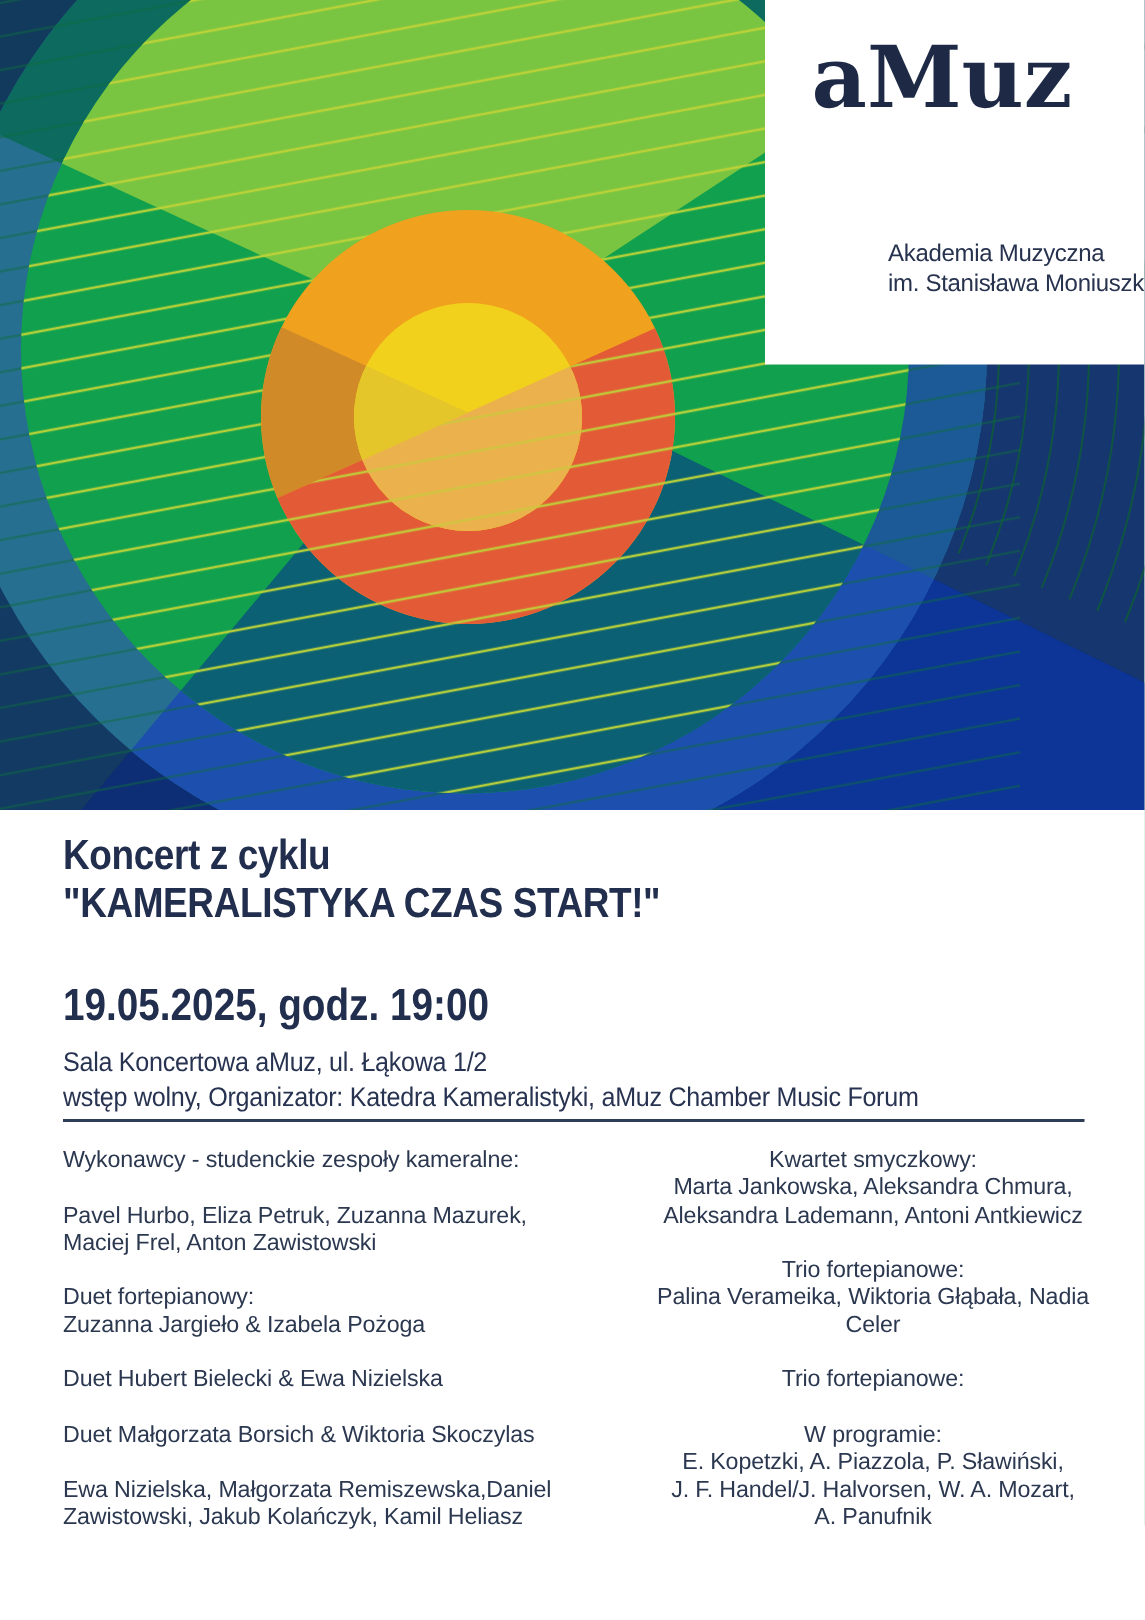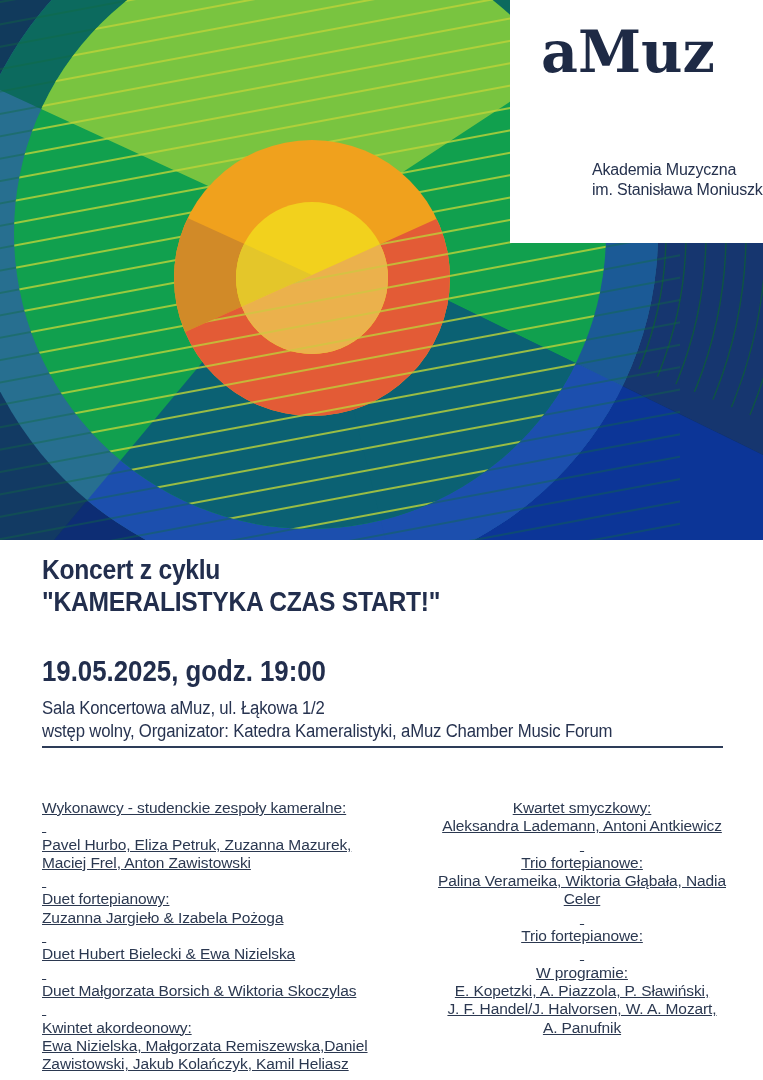--- a/index.html
+++ b/index.html
@@ -40,21 +40,21 @@
   .admission{
     position:absolute;left:42px;top:720px;
     font-size:18px;line-height:22px;color:#273350;
     transform:scaleX(0.93);transform-origin:left top;white-space:nowrap;letter-spacing:-0.2px;
   }
   .rule{
     position:absolute;left:42px;top:746px;width:681px;height:0;margin:0;border:none;
     border-top:2px solid #2d3c58;
   }
   .col{
-    position:absolute;top:799px;font-size:15.5px;color:#2b3850;letter-spacing:-0.1px;text-decoration:underline;
+    position:absolute;top:765px;font-size:15.5px;color:#2b3850;letter-spacing:-0.1px;
   }
   .col .text-line{height:18.3px;line-height:18.3px;white-space:nowrap;}
   .col-left{left:42px;width:360px;}
   .col-right{left:407px;width:350px;text-align:center;}
 </style>
 </head>
 <body>
 
 <div class="poster">
 
@@ -174,26 +174,26 @@
       <div class="text-line">Pavel Hurbo, Eliza Petruk, Zuzanna Mazurek,</div>
       <div class="text-line">Maciej Frel, Anton Zawistowski</div>
       <div class="text-line">&nbsp;</div>
       <div class="text-line">Duet fortepianowy:</div>
       <div class="text-line">Zuzanna Jargieło &amp; Izabela Pożoga</div>
       <div class="text-line">&nbsp;</div>
       <div class="text-line">Duet Hubert Bielecki &amp; Ewa Nizielska</div>
       <div class="text-line">&nbsp;</div>
       <div class="text-line">Duet Małgorzata Borsich &amp; Wiktoria Skoczylas</div>
       <div class="text-line">&nbsp;</div>
-      <div class="text-line">Kwintet akordeonowy:</div>
       <div class="text-line">Ewa Nizielska, Małgorzata Remiszewska,Daniel</div>
       <div class="text-line">Zawistowski, Jakub Kolańczyk, Kamil Heliasz</div>
     </div>
   <div class="col col-right">
       <div class="text-line">Kwartet smyczkowy:</div>
+      <div class="text-line">Marta Jankowska, Aleksandra Chmura,</div>
       <div class="text-line">Aleksandra Lademann, Antoni Antkiewicz</div>
       <div class="text-line">&nbsp;</div>
       <div class="text-line">Trio fortepianowe:</div>
       <div class="text-line">Palina Verameika, Wiktoria Głąbała, Nadia</div>
       <div class="text-line">Celer</div>
       <div class="text-line">&nbsp;</div>
       <div class="text-line">Trio fortepianowe:</div>
       <div class="text-line">&nbsp;</div>
       <div class="text-line">W programie:</div>
       <div class="text-line">E. Kopetzki, A. Piazzola, P. Sławiński,</div>

